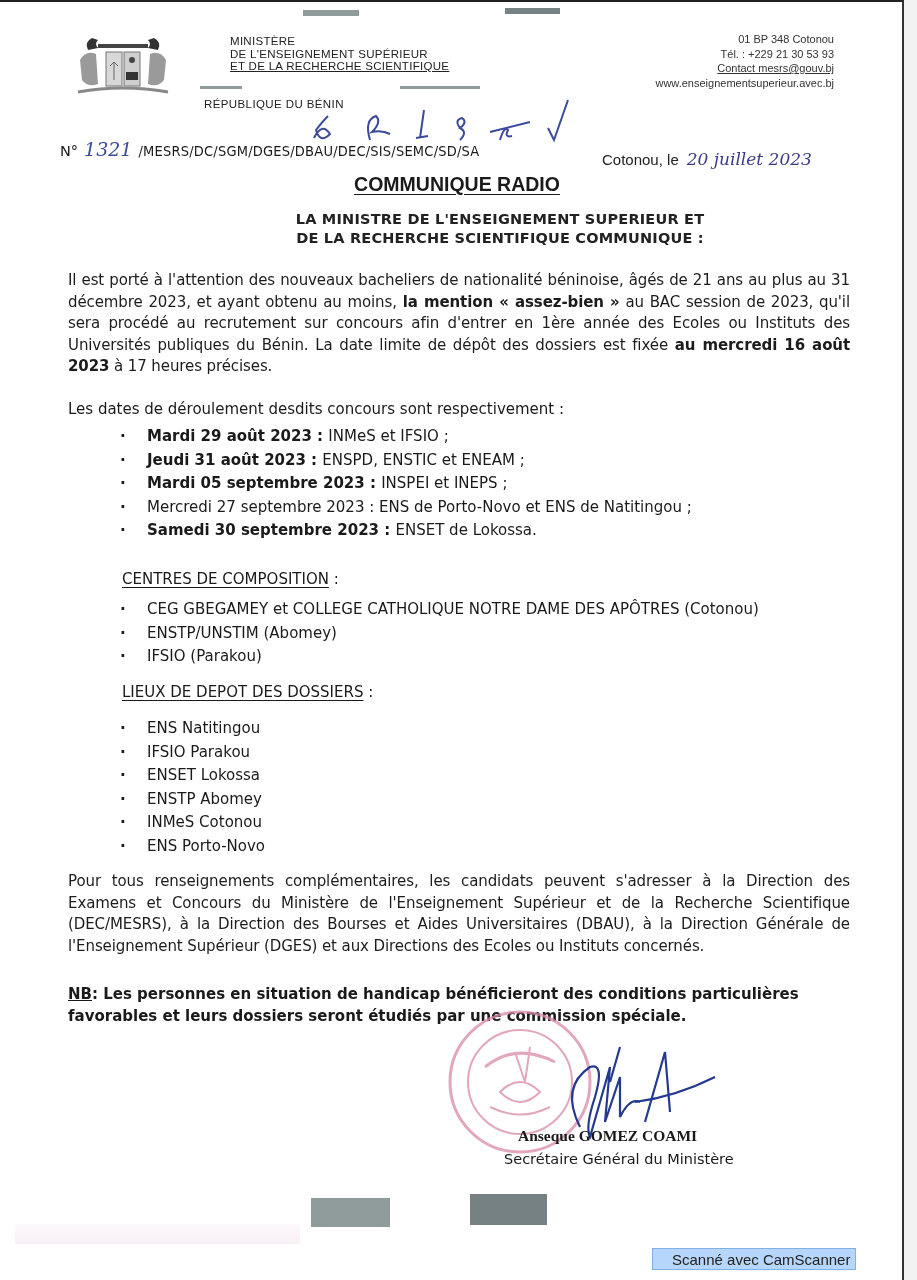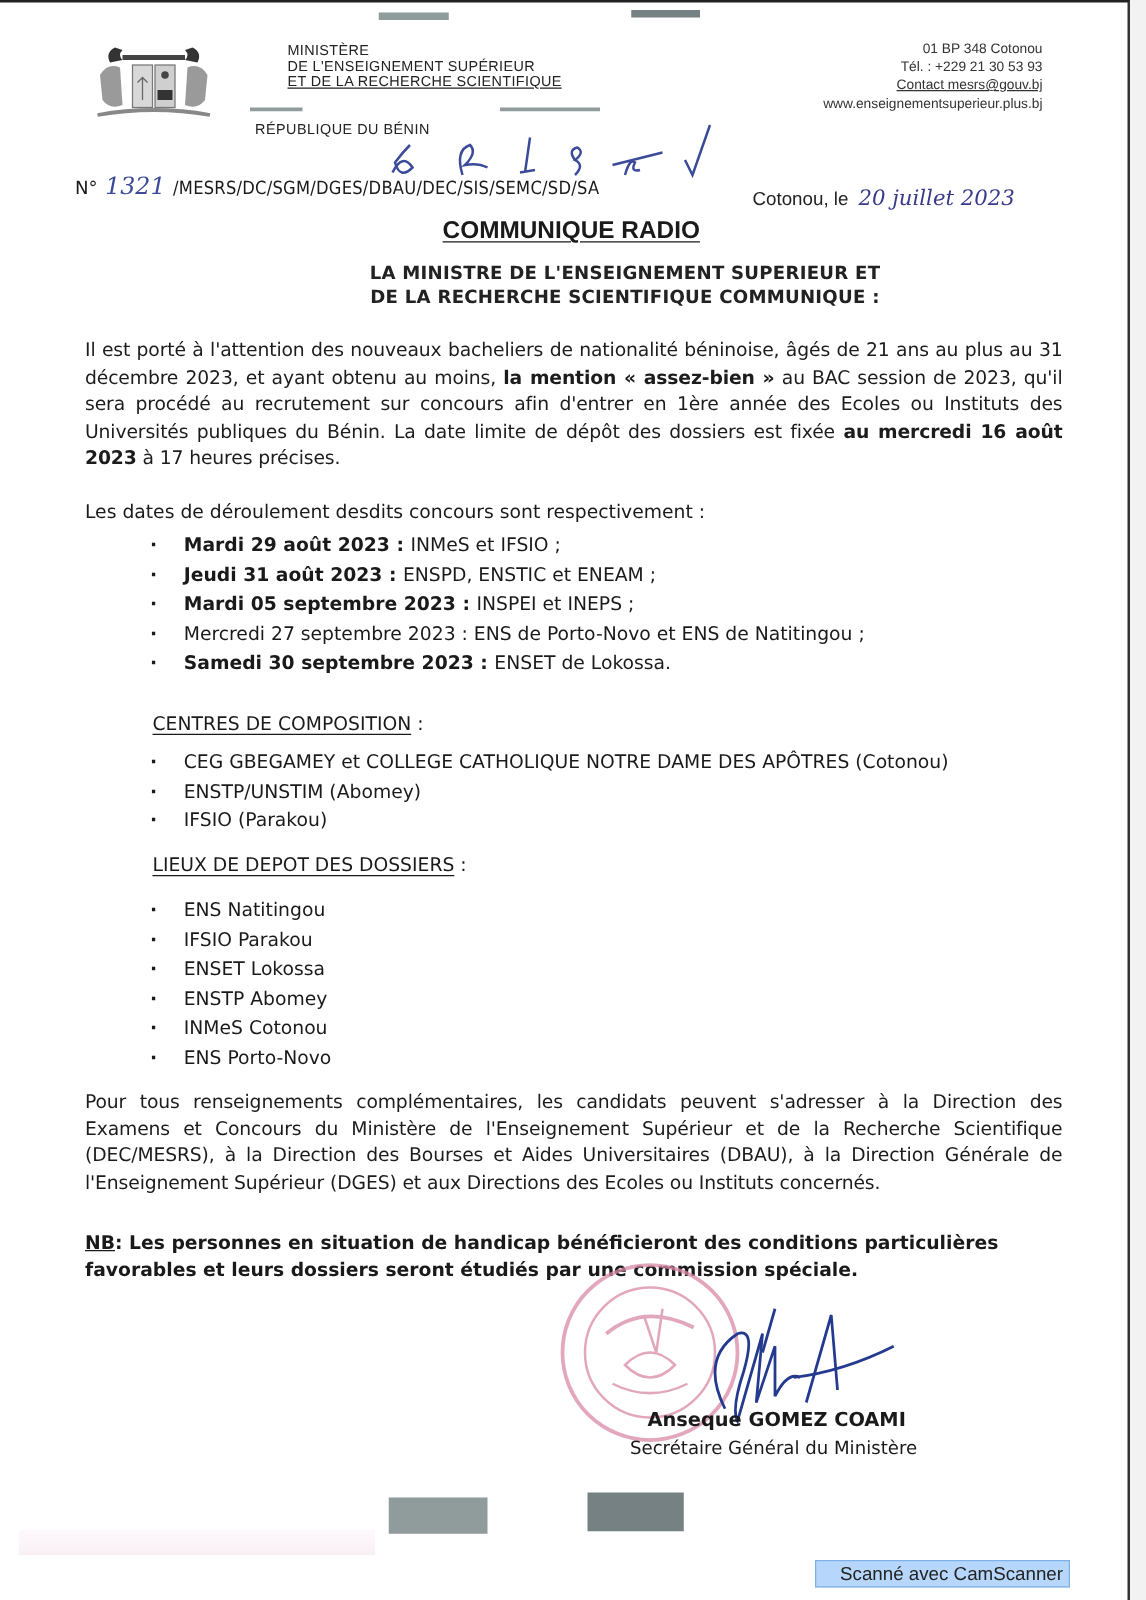--- a/index.html
+++ b/index.html
@@ -56,21 +56,21 @@
     .s2 { top: 681px; }
     .depots { top: 715px; }
     .depots li { height: 23.3px; line-height: 23.3px; }
 
     .p2 { top: 869px; }
     .nb { position: absolute; left: 68px; top: 981px; width: 782px; font-size: 15px; line-height: 22px; font-weight: bold; }
     .nb .u { text-decoration: underline; }
 
     .stamp { position: absolute; left: 445px; top: 1005px; width: 150px; height: 150px; }
     .signature { position: absolute; left: 540px; top: 1030px; width: 180px; height: 120px; }
-    .signer { position: absolute; left: 518px; top: 1125px; font-size: 15.5px; font-weight: bold; }
+    .signer { position: absolute; left: 518px; top: 1125px; font-size: 15.5px; font-weight: bold; font-family: Liberation Serif, serif; }
     .signer-title { position: absolute; left: 504px; top: 1149px; font-size: 14.5px; }
 
     .watermark { position: absolute; left: 652px; top: 1248px; height: 22px; font-family: "Liberation Sans", sans-serif; font-size: 15px; color: #222; display: flex; align-items: center; }
     .watermark .bg { position: absolute; left: 0; top: 0; width: 204px; height: 22px; background: #b6d7fb; border: 1px solid #7fb0e6; box-sizing: border-box; }
     .watermark span.t { position: relative; padding-left: 20px; white-space: nowrap; }
     .faint-line { position: absolute; left: 15px; top: 1222px; width: 285px; height: 20px; background: linear-gradient(#fdf7fb, #f7ecf3); opacity: .8; }
   </style>
 </head>
 <body>
 
@@ -101,21 +101,21 @@
     <div>MINISTÈRE</div>
     <div>DE L'ENSEIGNEMENT SUPÉRIEUR</div>
     <div style="text-decoration:underline;">ET DE LA RECHERCHE SCIENTIFIQUE</div>
   </div>
   <div class="republic">RÉPUBLIQUE DU BÉNIN</div>
 
   <div class="contact">
     <div>01 BP 348 Cotonou</div>
     <div>Tél. : +229 21 30 53 93</div>
     <div class="u">Contact mesrs@gouv.bj</div>
-    <div>www.enseignementsuperieur.plus.bj</div>
+    <div>www.enseignementsuperieur.avec.bj</div>
   </div>
 
   <div class="dateline">
     <span>Cotonou, le</span><span class="hand">20 juillet 2023</span>
   </div>
 
   <svg class="initials" viewBox="0 0 260 50">
     <g stroke="#3b4b9a" stroke-width="2" fill="none">
       <path d="M4 40 q8 -16 16 -4 q-10 10 -14 -4 q6 -8 12 -14"></path>
       <path d="M60 42 q-6 -20 6 -24 q6 6 -4 16 q10 -2 18 2"></path>

